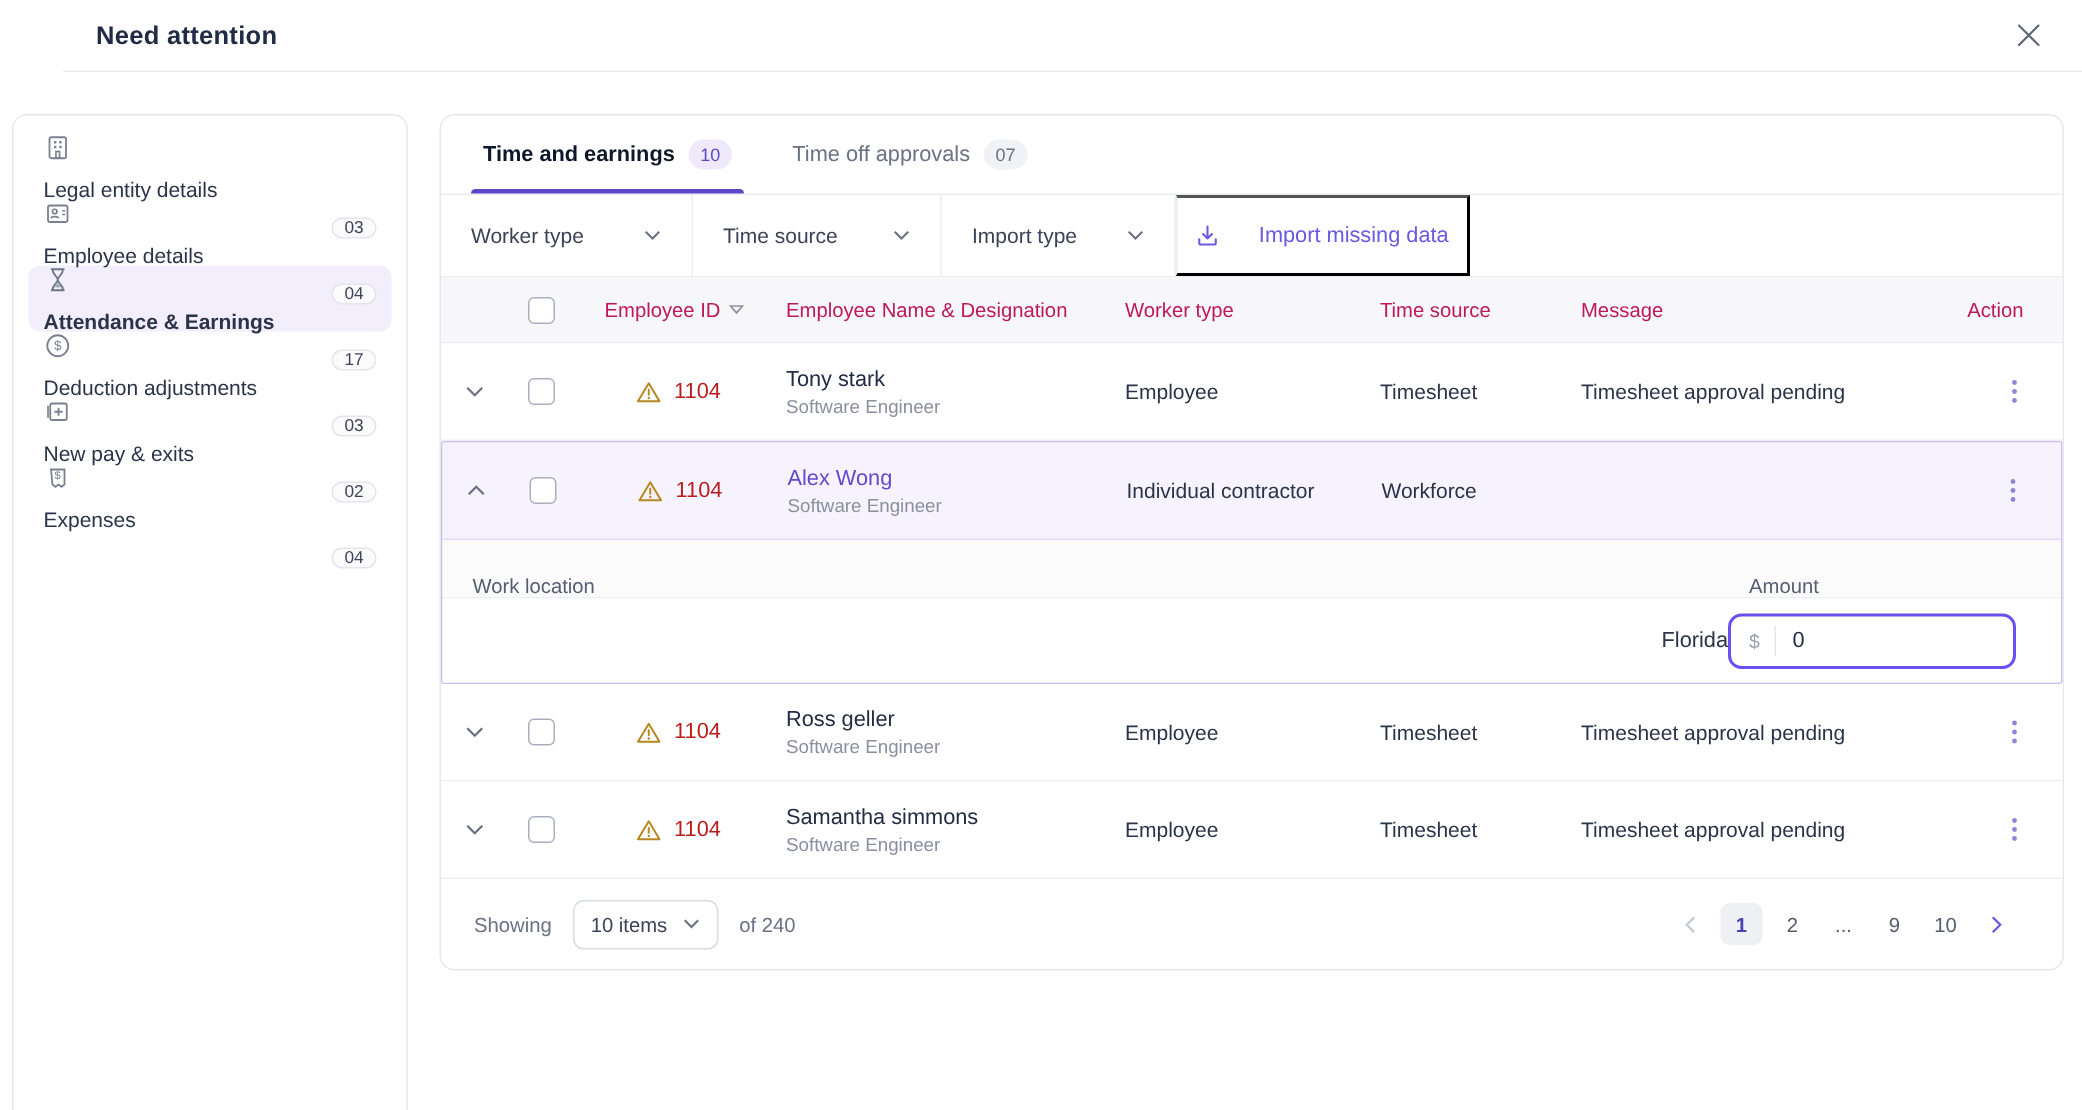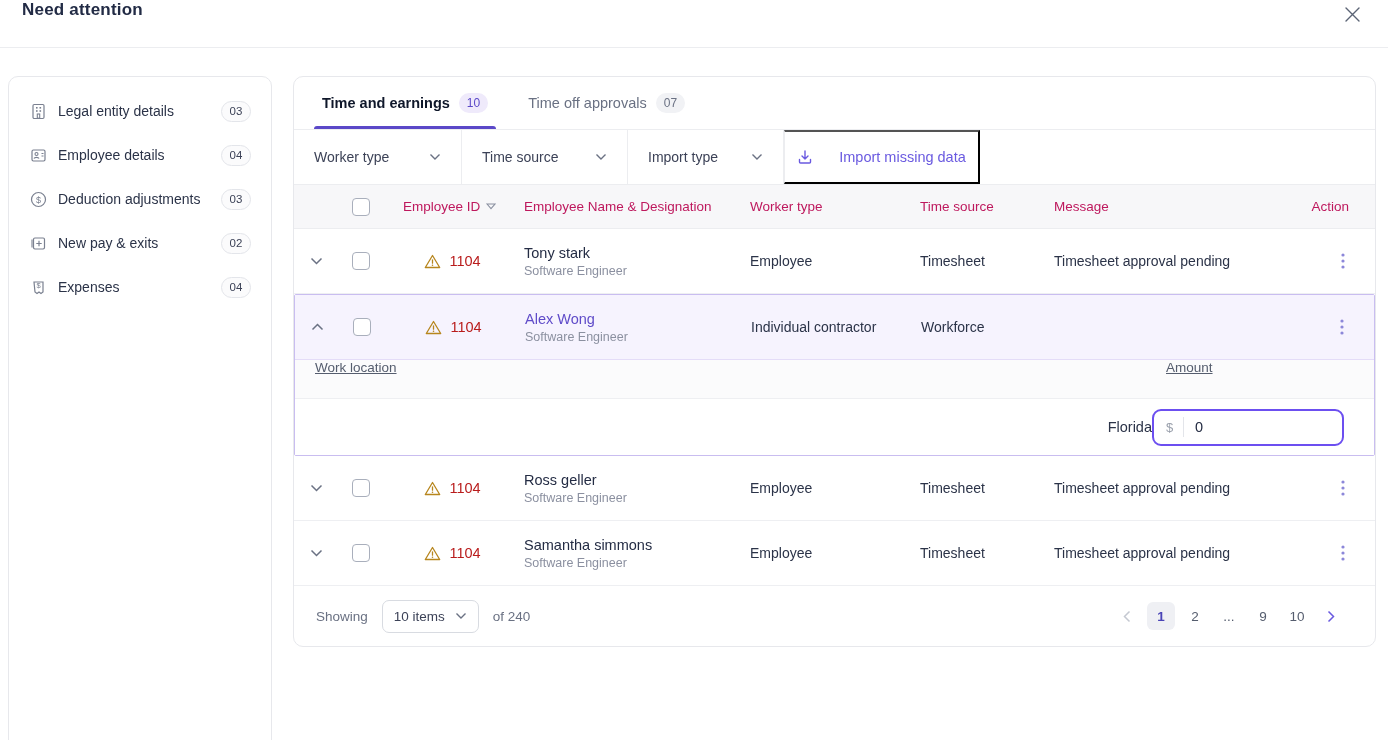--- a/index.html
+++ b/index.html
@@ -1,30 +1,30 @@
 <!DOCTYPE html>
 <html><head>
 <meta charset="utf-8">
 <style>
   * { margin:0; padding:0; box-sizing:border-box; }
   html,body { width:1388px; height:740px; overflow:hidden; background:#fff;
     font-family:"Liberation Sans", sans-serif; color:#2B3348; }
 
   
-  .top-header { height:48px; display:flex; align-items:flex-start; justify-content:space-between;
-    padding:0 22px; border-bottom:1px solid #ECEDF0; }
+  .top-header { height:48px; display:flex; align-items:center; justify-content:space-between;
+    padding:0 22px; border-bottom:1px solid #ECEDF0;margin-left:42px; }
   .top-title { font-size:17px; font-weight:700; color:#222B45; letter-spacing:.2px; }
   .close-btn { width:28px; height:28px; display:flex; align-items:center; justify-content:center;
     cursor:pointer; background:none; border:none; }
 
   
   .sidebar { position:absolute; left:8px; top:76px; width:264px; height:700px;
     background:#fff; border:1px solid #E7E8EC; border-radius:10px; padding:12px 10px; }
-  .side-item { height:44px; display:flex; align-items:center; gap:11px; padding:0 10px;
-    border-radius:8px; cursor:pointer; }
+  .side-item { height:44px; display:flex; align-items:flex-start; gap:11px; padding:0 10px;
+    border-radius:8px; cursor:pointer;flex-direction:column; }
   .side-item.active { background:#F2EEFC; }
   .side-item .lbl { font-size:14px; color:#2B3348; }
   .side-item.active .lbl { font-weight:700; }
   .side-badge { margin-left:auto; min-width:30px; height:21px; display:flex; align-items:center;
     justify-content:center; font-size:11.5px; color:#3C4257; background:#FBFBFC;
     border:1px solid #E3E5EA; border-radius:999px; padding:0 7px; }
   .side-ico { width:18px; height:18px; flex:0 0 18px; display:flex; align-items:center; justify-content:center; }
 
   
   .main { position:absolute; left:293px; top:76px; width:1083px; height:571px;
@@ -72,23 +72,23 @@
   .c-name .nm { font-size:14.5px; color:#242C44; }
   .c-name .ds { font-size:12.5px; color:#8B90A0; margin-top:3px; }
   .cell-txt { font-size:14px; color:#2B3348; }
   .kebab { display:flex; justify-content:flex-end; padding-right:30px; cursor:pointer; }
   .chev-btn { display:flex; justify-content:center; cursor:pointer; }
 
   
   .expanded-block { border:1px solid #C9BDF0; border-radius:2px; }
   .expanded-block .trow.exp { background:#F6F3FE; border-bottom:1px solid #E4DCF8; }
   .expanded-block .nm { color:#5F4BC9; }
-  .detail-head { height:39px; display:flex; align-items:flex-start; justify-content:space-between;
+  .detail-head { height:39px; display:flex; align-items:flex-end; justify-content:space-between;
     background:#FBFBFC; border-bottom:1px solid #EEEFF2; padding:0 30px 0 20px;
-    font-size:13.5px; color:#555D6E;text-decoration:underline; }
+    font-size:13.5px; color:#555D6E; }
   .detail-head .amt-h { width:192px; padding-left:14px; }
   .detail-row { height:56px; display:flex; align-items:center; justify-content:flex-end;
     background:#fff; padding:0 30px 0 20px; }
   .detail-row .loc { font-size:14.5px; color:#2B3348; }
   .amount-input { width:192px; height:37px; border:2px solid #6C4FF0; border-radius:9px;
     background:#fff; display:flex; align-items:center; overflow:hidden; }
   .amount-input .cur { font-size:13px; color:#9AA0AC; padding:0 10px 0 12px; }
   .amount-input .vsep { width:1px; height:20px; background:#E3E5EA; }
   .amount-input input { border:none; outline:none; width:100%; font-size:14.5px; color:#232B42;
     padding-left:11px; font-family:"Liberation Sans", sans-serif; }
@@ -138,20 +138,30 @@
     <span class="side-ico">
       <svg width="17" height="17" viewBox="0 0 17 17">
           <rect x="2" y="3" width="13" height="11" rx="1.4" fill="none" stroke="#7A8090" stroke-width="1.2"></rect>
           <circle cx="6.5" cy="7" r="1.5" fill="none" stroke="#7A8090" stroke-width="1.1"></circle>
           <path d="M4 11.5 C4.5 10 8.5 10 9 11.5" fill="none" stroke="#7A8090" stroke-width="1.1"></path>
           <path d="M11.5 6.5 h2 M11.5 9 h2" stroke="#7A8090" stroke-width="1.1"></path>
         </svg>
     </span>
     <span class="lbl">Employee details</span>
     <span class="side-badge">04</span>
+  </div>
+  <div class="side-item active">
+    <span class="side-ico">
+      <svg width="17" height="17" viewBox="0 0 17 17">
+          <path d="M4 1.5 h9 M4 15.5 h9 M5 1.5 c0 4 3.5 4.5 3.5 7 s-3.5 3-3.5 7 M12 1.5 c0 4 -3.5 4.5 -3.5 7 s3.5 3 3.5 7" fill="none" stroke="#6E7585" stroke-width="1.2"></path>
+          <path d="M6.2 13.5 h4.6 l-2.3 -2.6 z" fill="#9CA2B0"></path>
+        </svg>
+    </span>
+    <span class="lbl">Attendance &amp; Earnings</span>
+    <span class="side-badge">17</span>
   </div>
   <div class="side-item">
     <span class="side-ico">
       <svg width="17" height="17" viewBox="0 0 17 17">
           <circle cx="8.5" cy="8.5" r="7" fill="none" stroke="#7A8090" stroke-width="1.2"></circle>
           <text x="8.5" y="11.6" font-size="9" fill="#7A8090" text-anchor="middle" font-family="Liberation Sans, sans-serif">$</text>
         </svg>
     </span>
     <span class="lbl">Deduction adjustments</span>
     <span class="side-badge">03</span>

